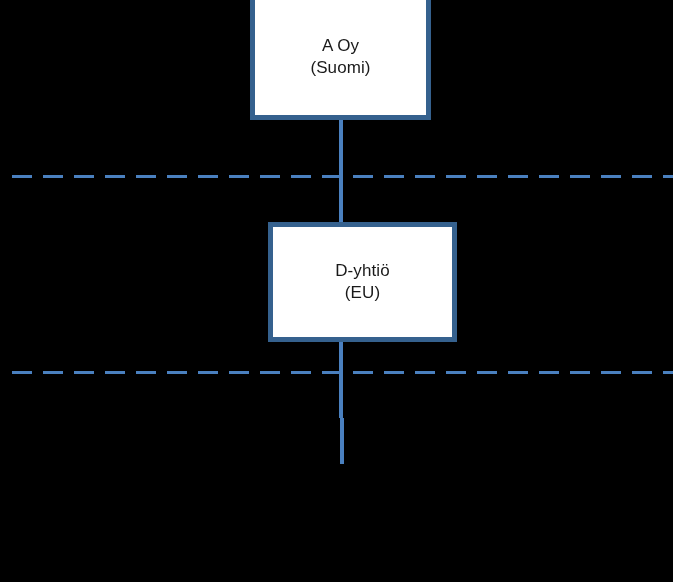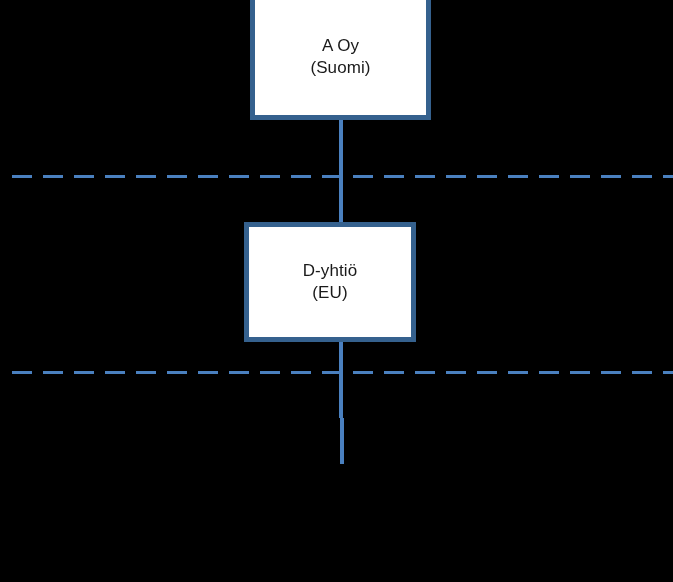--- a/index.html
+++ b/index.html
@@ -34,21 +34,21 @@
   .node-label {
     color: #1A1A1A;
     font-size: 17px;
     line-height: 22px;
     text-align: center;
     letter-spacing: 0.1px;
     white-space: pre-line;
   }
 
   #node-a    { left: 250px; top: -6px;  width: 181px; height: 126px; }
-  #node-d    { left: 244px; top: 222px; width: 172px; height: 120px; }
+  #node-d    { left: 268px; top: 222px; width: 189px; height: 120px; }
   #node-vali { left: 250px; top: 462px; width: 181px; height: 120px; }
 
   
   .connector {
     position: absolute;
     background: #4A80BF;
     width: 4px;
     z-index: 2;
   }
   #connector-a-d      { left: 339px; top: 118px; height: 106px; }

